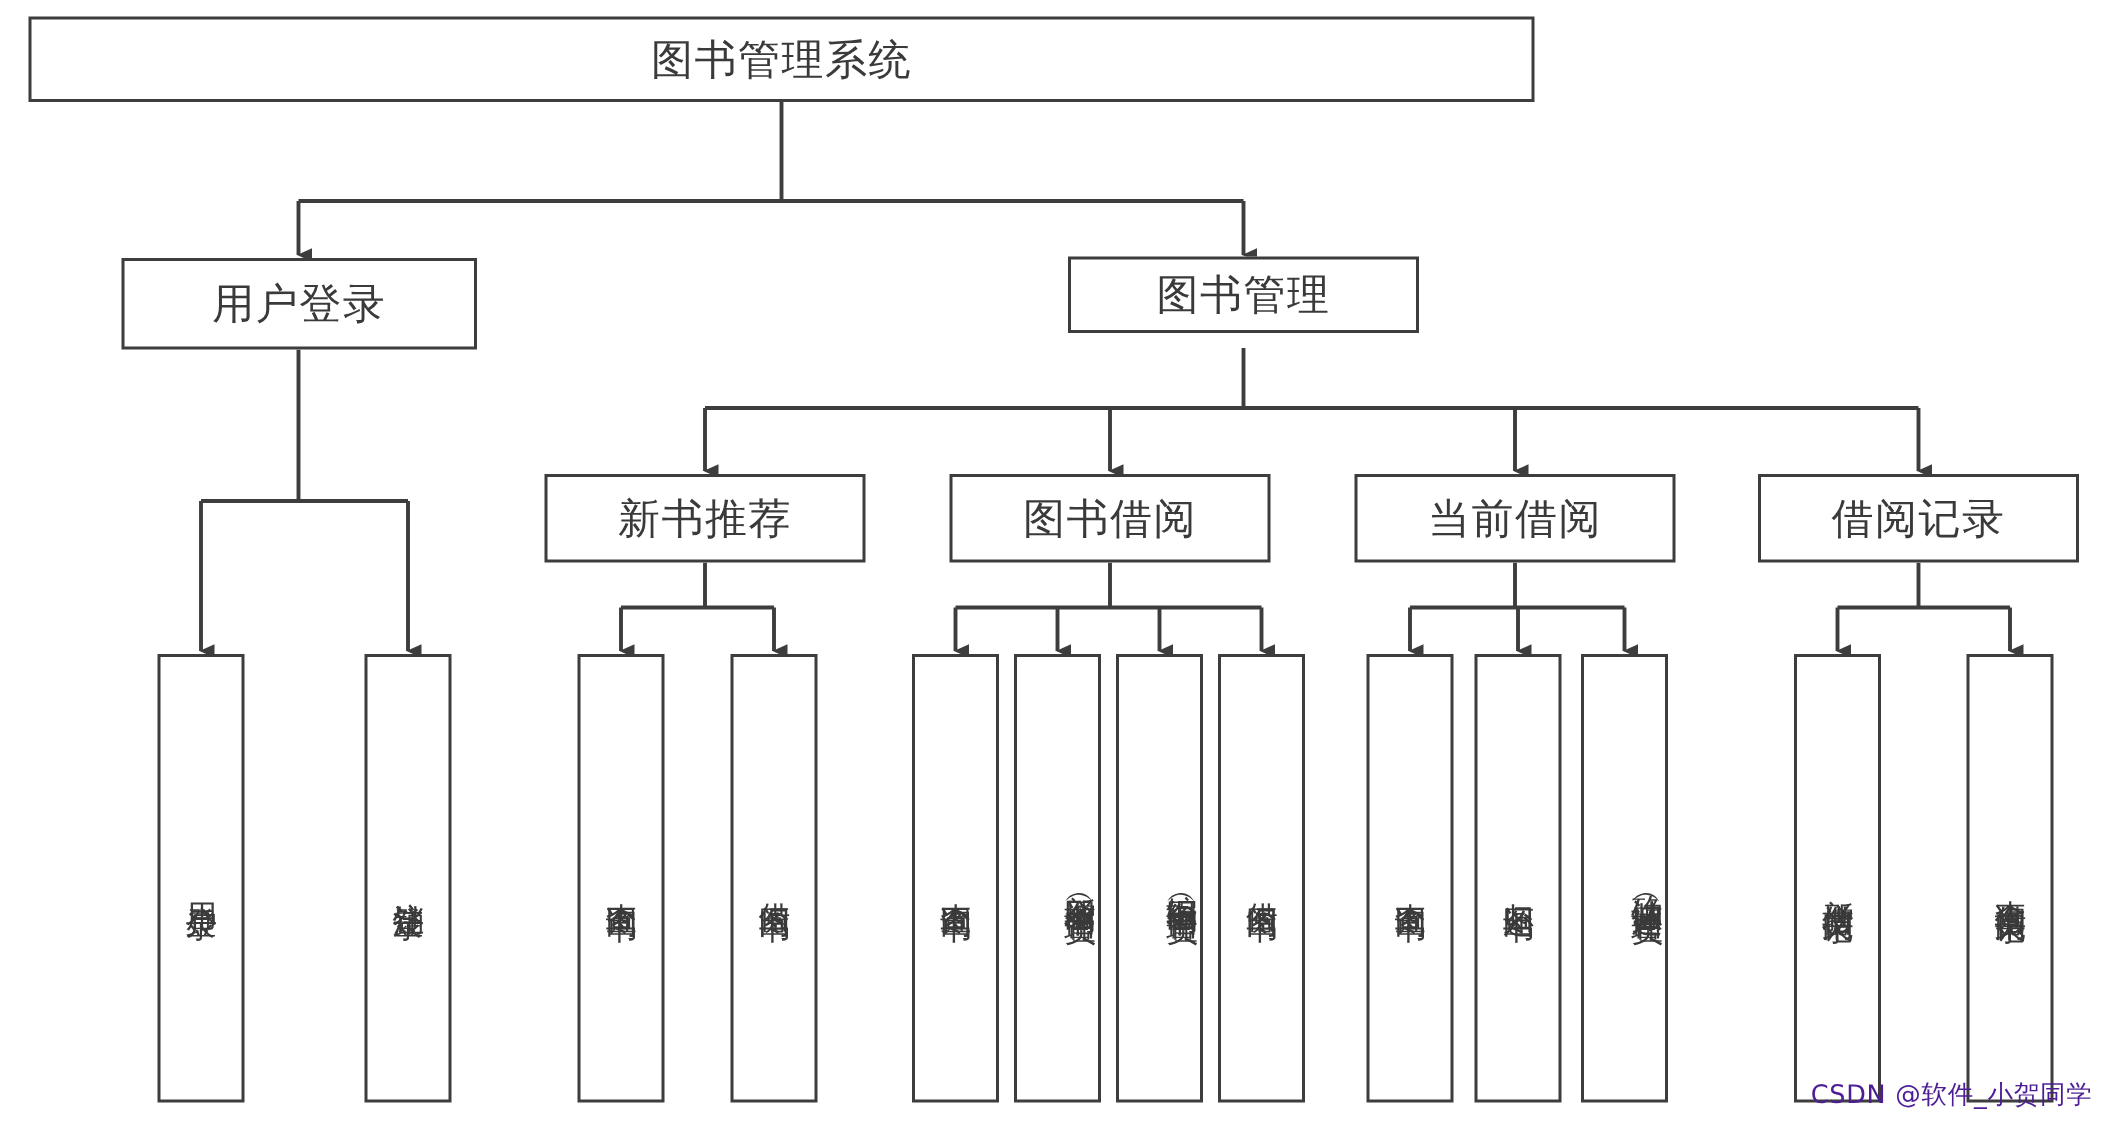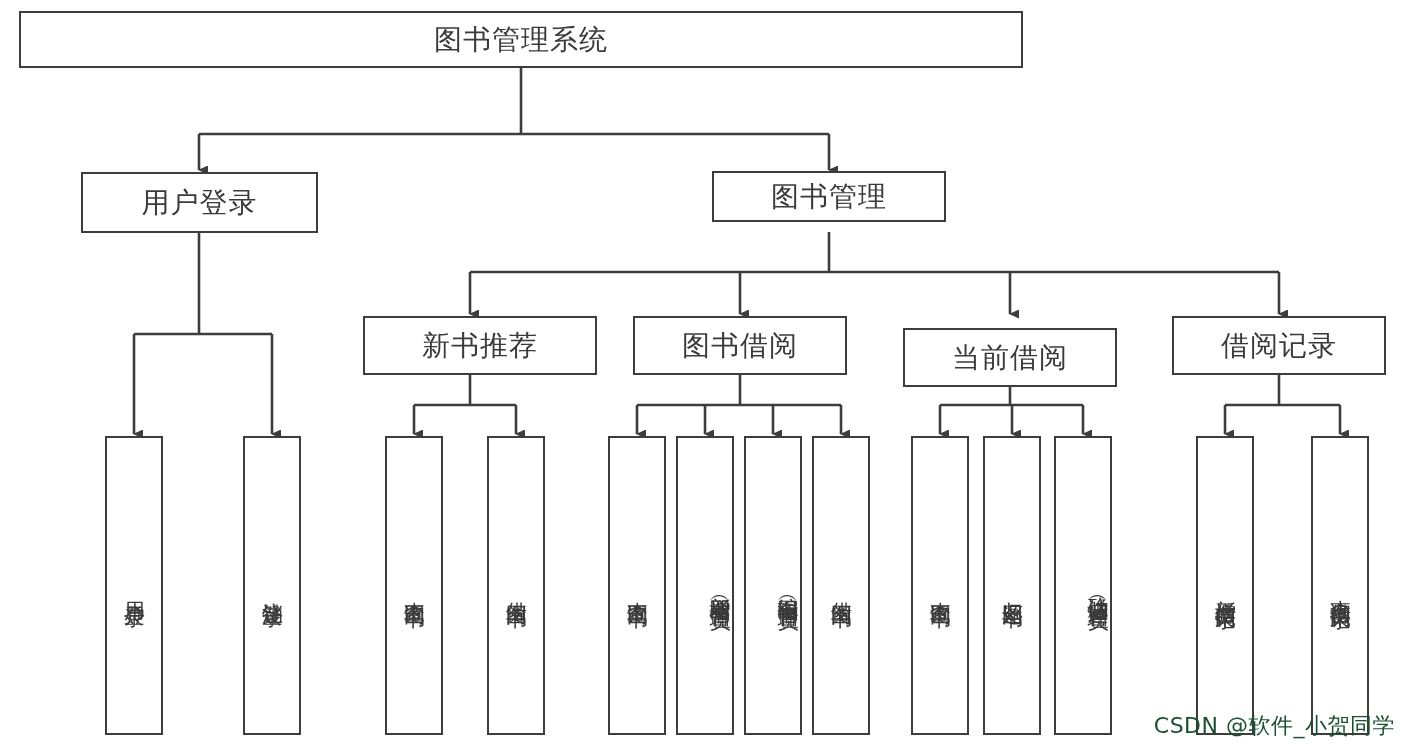--- a/index.html
+++ b/index.html
@@ -54,22 +54,22 @@
     align-items: center;
   }
   .node-label {
     display: block;
     white-space: pre-line;
   }
   #watermark {
     position: absolute;
     right: 10px;
     bottom: 6px;
-    font-size: 22px;
-    color: #14532d;
+    font-size: 17px;
+    color: #4c1d95;
     letter-spacing: 0.5px;
     white-space: nowrap;
   }
 </style>
 </head>
 <body>
 
 <div id="canvas">
 
   <svg id="edges" viewBox="0 0 1405 747" width="1405" height="747" xmlns="http://www.w3.org/2000/svg">
@@ -132,27 +132,27 @@
   <div id="nodes-layer">
       <div class="node h" style="left: 19px; top: 11px; width: 1004px; height: 57px;">
         <span class="node-label">图书管理系统</span>
       </div>
       <div class="node h" style="left: 81px; top: 172px; width: 237px; height: 61px;">
         <span class="node-label">用户登录</span>
       </div>
       <div class="node h" style="left: 712px; top: 171px; width: 234px; height: 51px;">
         <span class="node-label">图书管理</span>
       </div>
-      <div class="node h" style="left: 363px; top: 316px; width: 234px; height: 59px;">
+      <div class="node h" style="left: 363px; top: 316px; width: 214px; height: 59px;">
         <span class="node-label">新书推荐</span>
       </div>
       <div class="node h" style="left: 633px; top: 316px; width: 214px; height: 59px;">
         <span class="node-label">图书借阅</span>
       </div>
-      <div class="node h" style="left: 903px; top: 328px; width: 214px; height: 59px;">
+      <div class="node h" style="left: 903px; top: 316px; width: 214px; height: 59px;">
         <span class="node-label">当前借阅</span>
       </div>
       <div class="node h" style="left: 1172px; top: 316px; width: 214px; height: 59px; text-align: right;">
         <span class="node-label">借阅记录</span>
       </div>
       <div class="node v leafcenter" style="left: 105px; top: 436px; width: 58px; height: 299px;">
         <span class="node-label">用户登录</span>
       </div>
       <div class="node v leafcenter" style="left: 243px; top: 436px; width: 58px; height: 299px;">
         <span class="node-label">注销登录</span>

